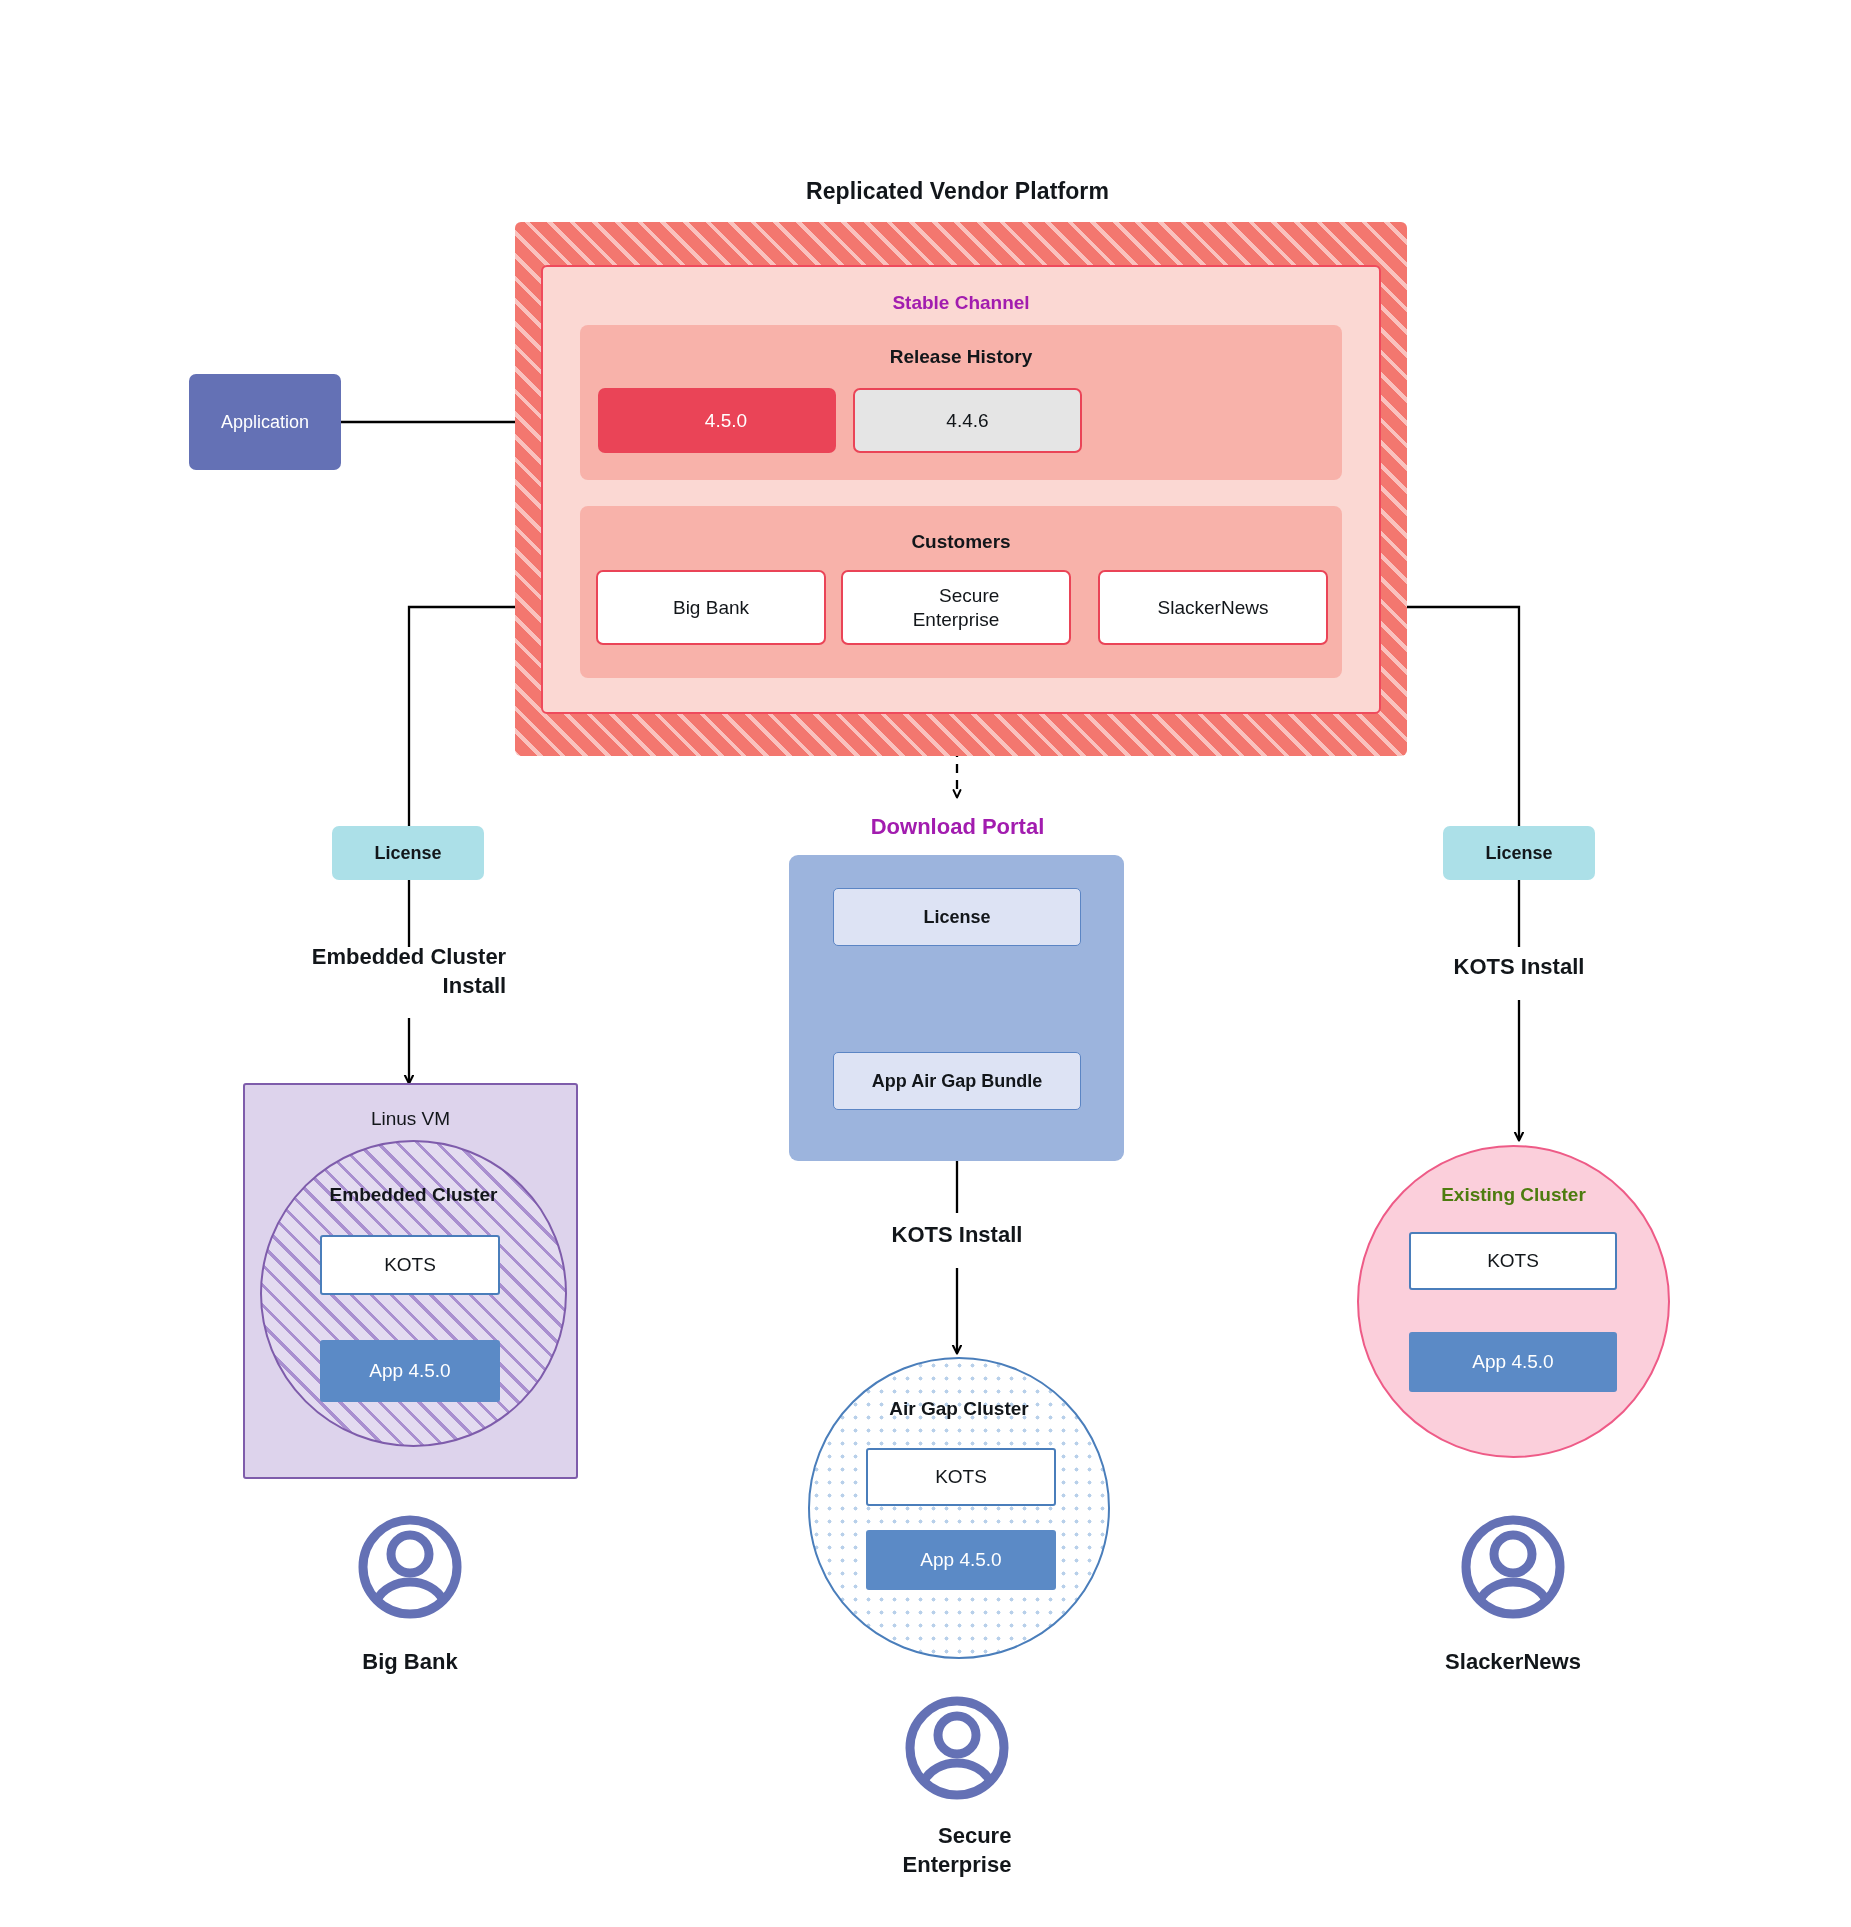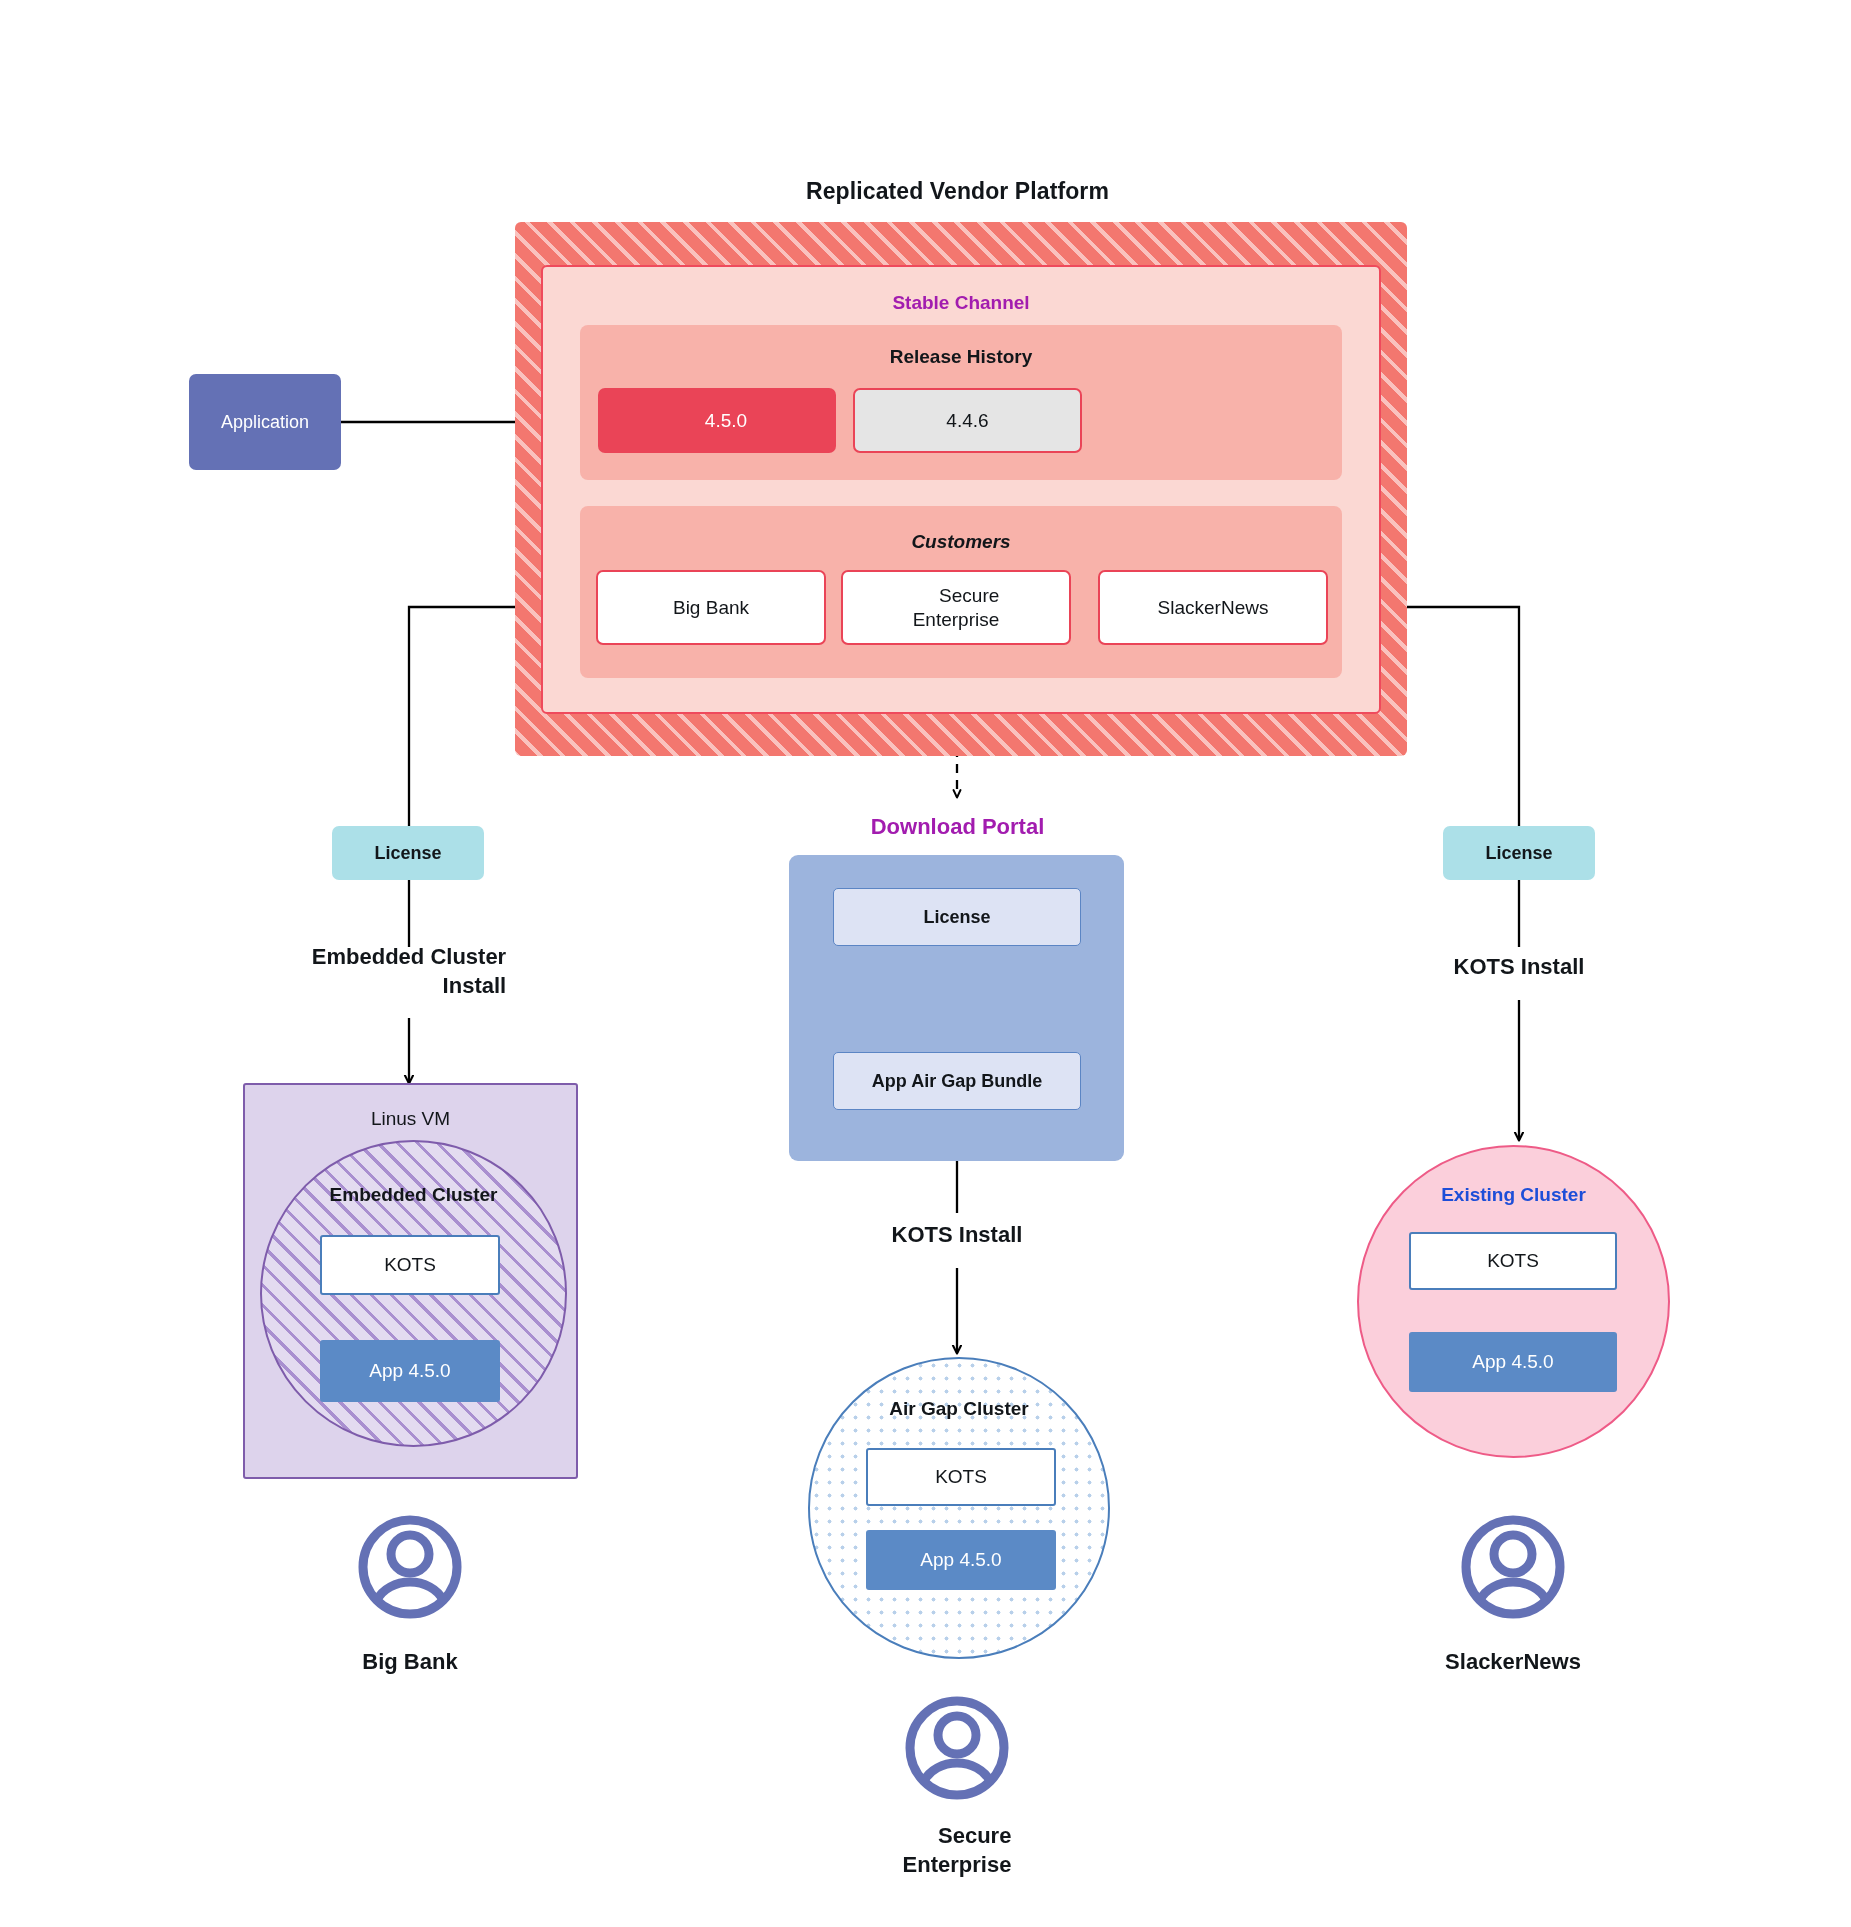--- a/index.html
+++ b/index.html
@@ -198,21 +198,21 @@
     <div class="ctr title-md" style="position:absolute;left:0;top:23px;width:100%;height:26px;font-size:19px;font-weight:700;">Stable Channel</div>
   </div>
 
   <div class="abs subsection" style="left:580px;top:325px;width:762px;height:155px;">
     <div class="ctr" style="position:absolute;left:0;top:20px;width:100%;height:24px;font-size:19px;font-weight:700;color:#12161a;">Release History</div>
   </div>
   <div class="abs ctr release-current" style="left:598px;top:388px;width:238px;height:65px;font-size:19px;padding-left:18px;">4.5.0</div>
   <div class="abs ctr release-old" style="left:853px;top:388px;width:229px;height:65px;font-size:19px;">4.4.6</div>
 
   <div class="abs subsection" style="left:580px;top:506px;width:762px;height:172px;">
-    <div class="ctr" style="position:absolute;left:0;top:24px;width:100%;height:24px;font-size:19px;font-weight:700;color:#12161a;font-style:italic;">Customers</div>
+    <div class="ctr" style="position:absolute;left:0;top:24px;width:100%;height:24px;font-size:19px;font-weight:700;color:#12161a;">Customers</div>
   </div>
   <div class="abs ctr customer-box" style="left:596px;top:570px;width:230px;height:75px;font-size:19px;white-space:pre-line;">Big Bank</div>
   <div class="abs ctr customer-box" style="left:841px;top:570px;width:230px;height:75px;font-size:19px;white-space:pre-line;">Secure
 Enterprise</div>
   <div class="abs ctr customer-box" style="left:1098px;top:570px;width:230px;height:75px;font-size:19px;white-space:pre-line;">SlackerNews</div>
 
   <div class="abs ctr app-box" style="left:189px;top:374px;width:152px;height:96px;">Application</div>
 
   <div class="abs ctr license-chip" style="left:332px;top:826px;width:152px;height:54px;">License</div>
   <div class="abs ctr" style="left:249px;top:940px;width:320px;height:62px;font-size:22px;font-weight:700;color:#12161a;white-space:pre-line;line-height:1.32;">Embedded Cluster
@@ -251,21 +251,21 @@
     <circle cx="55" cy="42" r="19" fill="none" stroke="#6471b5" stroke-width="9"></circle>
     <path d="M22,88 a36,30 0 0 1 66,0" fill="none" stroke="#6471b5" stroke-width="9" stroke-linecap="round"></path>
   </svg>
   <div class="abs ctr avatar-label" style="left:827px;top:1822px;width:260px;height:68px;white-space:pre-line;align-items:flex-start;">Secure
 Enterprise</div>
 
   <div class="abs ctr license-chip" style="left:1443px;top:826px;width:152px;height:54px;">License</div>
   <div class="abs ctr" style="left:1359px;top:950px;width:320px;height:34px;font-size:22px;font-weight:700;color:#12161a;">KOTS Install</div>
 
   <div class="abs existing-circle" style="left:1357px;top:1145px;width:313px;height:313px;"></div>
-  <div class="abs ctr" style="left:1357px;top:1182px;width:313px;height:26px;font-size:19px;font-weight:700;color:#1d4ed8;">Existing Cluster</div>
+  <div class="abs ctr" style="left:1357px;top:1182px;width:313px;height:26px;font-size:19px;font-weight:700;color:#4d7c0f;">Existing Cluster</div>
   <div class="abs ctr kots-box" style="left:1409px;top:1232px;width:208px;height:58px;">KOTS</div>
   <div class="abs ctr appver-box" style="left:1409px;top:1332px;width:208px;height:60px;">App 4.5.0</div>
 
   <svg class="abs" width="110" height="110" style="left:1458px;top:1512px;" viewBox="0 0 110 110">
     <circle cx="55" cy="55" r="47" fill="none" stroke="#6471b5" stroke-width="9"></circle>
     <circle cx="55" cy="42" r="19" fill="none" stroke="#6471b5" stroke-width="9"></circle>
     <path d="M22,88 a36,30 0 0 1 66,0" fill="none" stroke="#6471b5" stroke-width="9" stroke-linecap="round"></path>
   </svg>
   <div class="abs ctr avatar-label" style="left:1383px;top:1645px;width:260px;height:34px;white-space:pre-line;">SlackerNews</div>
 

